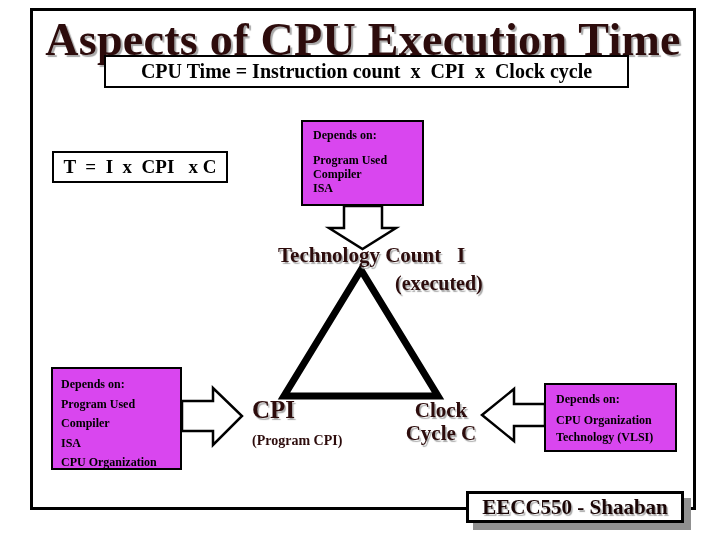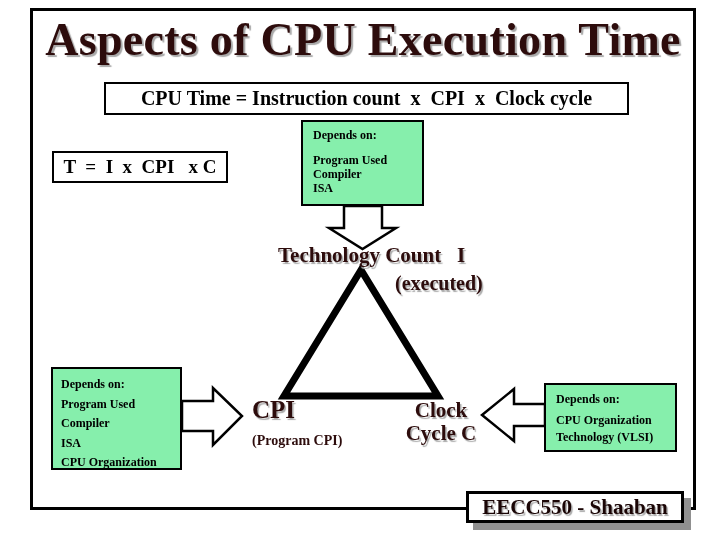--- a/index.html
+++ b/index.html
@@ -6,28 +6,28 @@
   .slide{
     position:relative;width:720px;height:540px;background:#fff;overflow:hidden;
     font-family:"Liberation Serif", serif;font-weight:bold;
   }
   .frame{position:absolute;left:30px;top:8px;width:660px;height:496px;border:3px solid #000;z-index:1;}
   .title{
     position:absolute;left:30px;top:13px;width:666px;text-align:center;
     font-size:46px;color:#2d0c0c;text-shadow:2px 2px 1px #a8a8a8;z-index:3;letter-spacing:0.3px;
   }
   .formula-box{
-    position:absolute;left:104px;top:82px;width:521px;height:29px;border:2px solid #000;
+    position:absolute;left:104px;top:55px;width:521px;height:29px;border:2px solid #000;
     text-align:center;font-size:20px;line-height:29px;color:#000;white-space:pre;z-index:3;background:#fff;
   }
   .t-box{
     position:absolute;left:52px;top:127px;width:172px;height:28px;border:2px solid #000;
     text-align:center;font-size:19px;line-height:28px;color:#000;white-space:pre;z-index:3;background:#fff;margin-top:24px;
   }
-  .callout{position:absolute;border:2px solid #000;background:#86efac;color:#000;font-size:12px;z-index:3;}
+  .callout{position:absolute;border:2px solid #000;background:#d946ef;color:#000;font-size:12px;z-index:3;}
   .callout .co-head{display:block;}
   .callout .co-item{display:block;}
   .top-callout{left:301px;top:120px;width:109px;height:76px;padding:6px 0 0 10px;line-height:14px;}
   .top-callout .co-head{margin-bottom:11px;}
   .left-callout{left:51px;top:367px;width:119px;height:93px;padding:6px 0 0 8px;line-height:19.5px;}
   .right-callout{left:544px;top:383px;width:119px;height:59px;padding:6px 0 0 10px;line-height:17px;}
   .right-callout .co-head{margin-bottom:4px;}
   .arrows-layer{position:absolute;left:0;top:0;width:720px;height:540px;z-index:2;pointer-events:none;}
   .heading-text{position:absolute;color:#2d0c0c;text-shadow:1.5px 1.5px 1px #aaaaaa;z-index:3;}
   .instr{left:278px;top:243px;font-size:21px;white-space:pre;}

